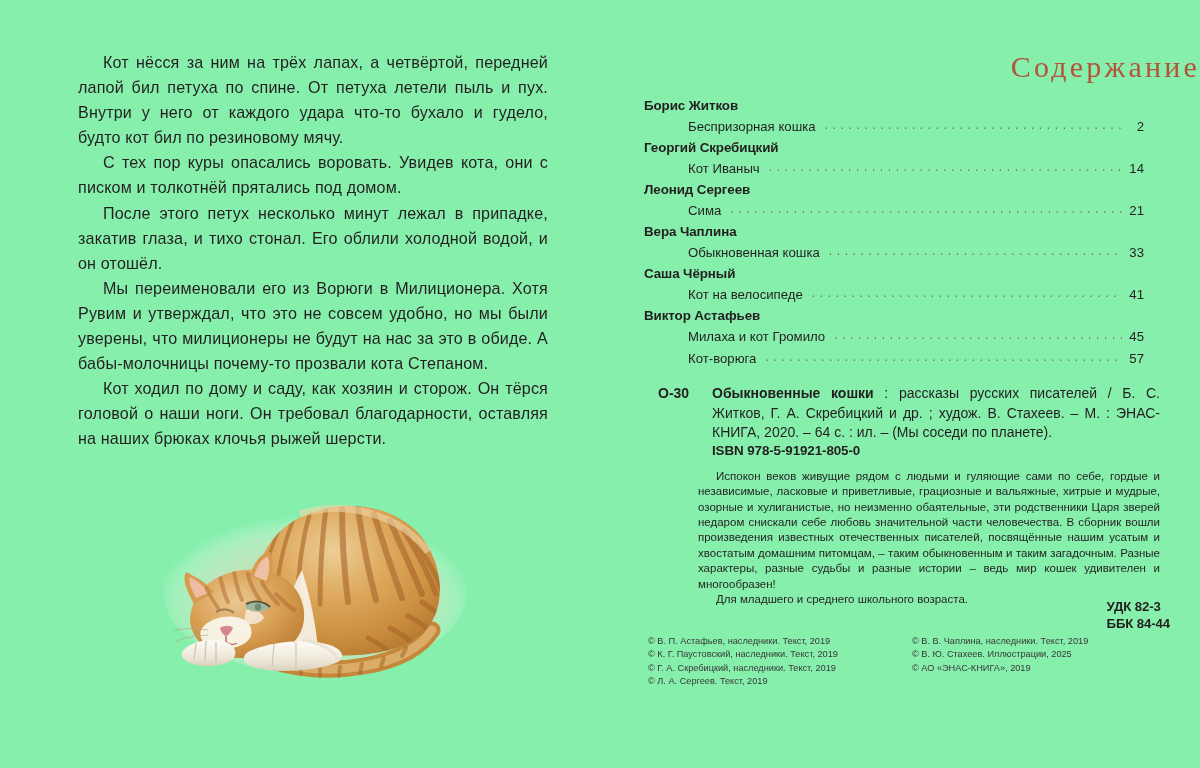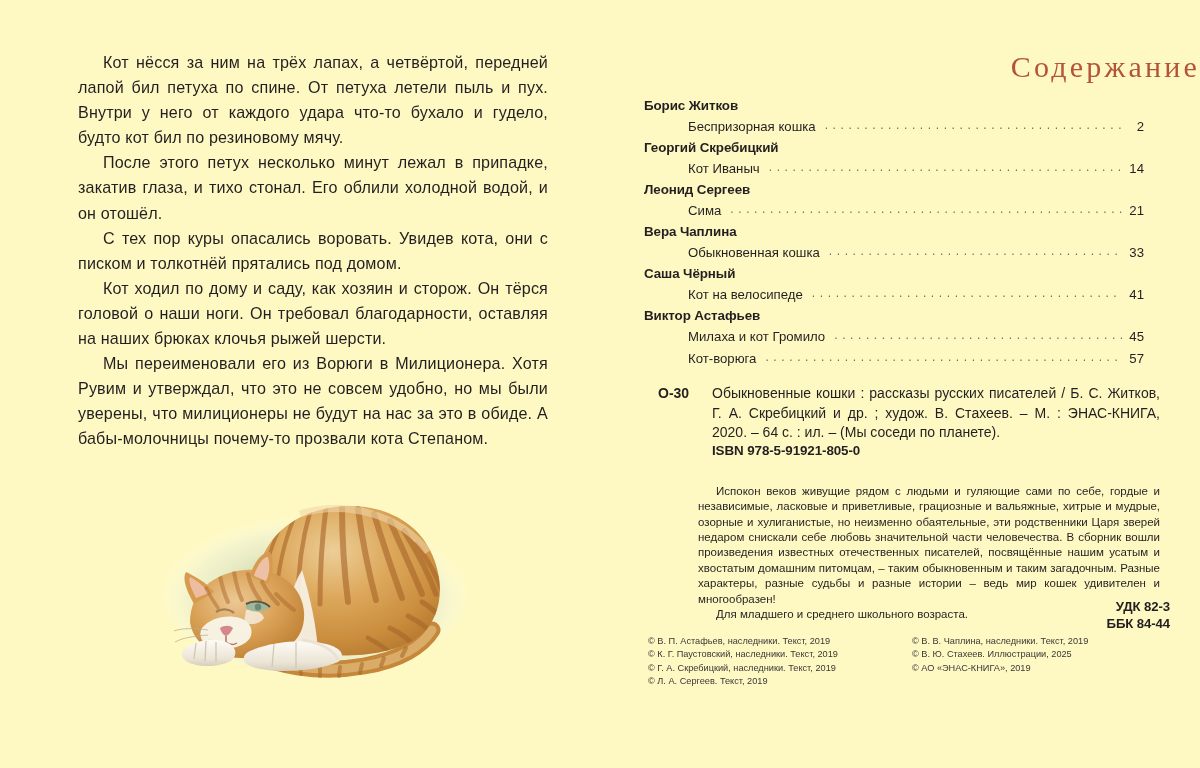--- a/index.html
+++ b/index.html
@@ -6,21 +6,21 @@
     margin: 0; padding: 0;
     width: 1200px; height: 768px;
     background: #ffffff;
     font-family: "Liberation Sans", sans-serif;
     color: #231f20;
     overflow: hidden;
   }
   .spread {
     position: relative;
     width: 1200px; height: 768px;
-    background: #fef9c3;
+    background: #86efac;
   }
 
   
   .page-left {
     position: absolute;
     left: 0; top: 0;
     width: 600px; height: 768px;
   }
   .story-text {
     position: absolute;
@@ -114,43 +114,43 @@
   }
   .biblio-code {
     font-weight: bold;
     width: 54px;
     flex: 0 0 54px;
   }
   .biblio-desc {
     flex: 1 1 auto;
     text-align: justify;
   }
-  .biblio-desc b { font-weight: normal; }
+  .biblio-desc b { font-weight: bold; }
 
   .isbn {
     padding-left: 54px;
     font-size: 13.4px;
     font-weight: bold;
     letter-spacing: -0.1px;
   }
 
   .annotation {
-    margin-top: 26px;
+    margin-top: 11px;
     padding-left: 40px;
     font-size: 11.5px;
     line-height: 15.4px;
     text-align: justify;
     color: #231f20;
   }
   .annotation p { margin: 0; text-indent: 18px; }
 
   .udk {
     position: absolute;
     right: 30px; top: 598px;
-    text-align: right;
+    text-align: left;
     font-size: 13.2px;
     font-weight: bold;
     line-height: 17px;
     letter-spacing: -0.1px;
   }
 
   .copyright {
     position: absolute;
     left: 48px; top: 635px;
     width: 540px;
@@ -168,24 +168,24 @@
 </style>
 </head>
 <body>
 
 <div class="spread">
 
   <div class="page-left">
 
     <div class="story-text" id="story-text">
         <p>Кот нёсся за ним на трёх лапах, а четвёртой, передней лапой бил петуха по спине. От петуха летели пыль и пух. Внутри у него от каждого удара что-то бухало и гудело, будто кот бил по резиновому мячу.</p>
+        <p>С тех пор куры опасались воровать. Увидев кота, они с писком и толкотнёй прятались под домом.</p>
         <p>После этого петух несколько минут лежал в припадке, закатив глаза, и тихо стонал. Его облили холодной водой, и он отошёл.</p>
-        <p>С тех пор куры опасались воровать. Увидев кота, они с писком и толкотнёй прятались под домом.</p>
+        <p>Мы переименовали его из Ворюги в Милиционера. Хотя Рувим и утверждал, что это не совсем удобно, но мы были уверены, что милиционеры не будут на нас за это в обиде. А бабы-молочницы почему-то прозвали кота Степаном.</p>
         <p>Кот ходил по дому и саду, как хозяин и сторож. Он тёрся головой о наши ноги. Он требовал благодарности, оставляя на наших брюках клочья рыжей шерсти.</p>
-        <p>Мы переименовали его из Ворюги в Милиционера. Хотя Рувим и утверждал, что это не совсем удобно, но мы были уверены, что милиционеры не будут на нас за это в обиде. А бабы-молочницы почему-то прозвали кота Степаном.</p>
       </div>
 
     <div class="illustration">
       <svg viewBox="0 0 330 235" xmlns="http://www.w3.org/2000/svg">
         <defs>
           <radialGradient id="gGround" cx="50%" cy="55%" r="52%">
             <stop offset="0%" stop-color="#c6d2a6" stop-opacity="0.95"></stop>
             <stop offset="55%" stop-color="#d4ddba" stop-opacity="0.75"></stop>
             <stop offset="82%" stop-color="#e6ecd8" stop-opacity="0.40"></stop>
             <stop offset="100%" stop-color="#ffffff" stop-opacity="0"></stop>

